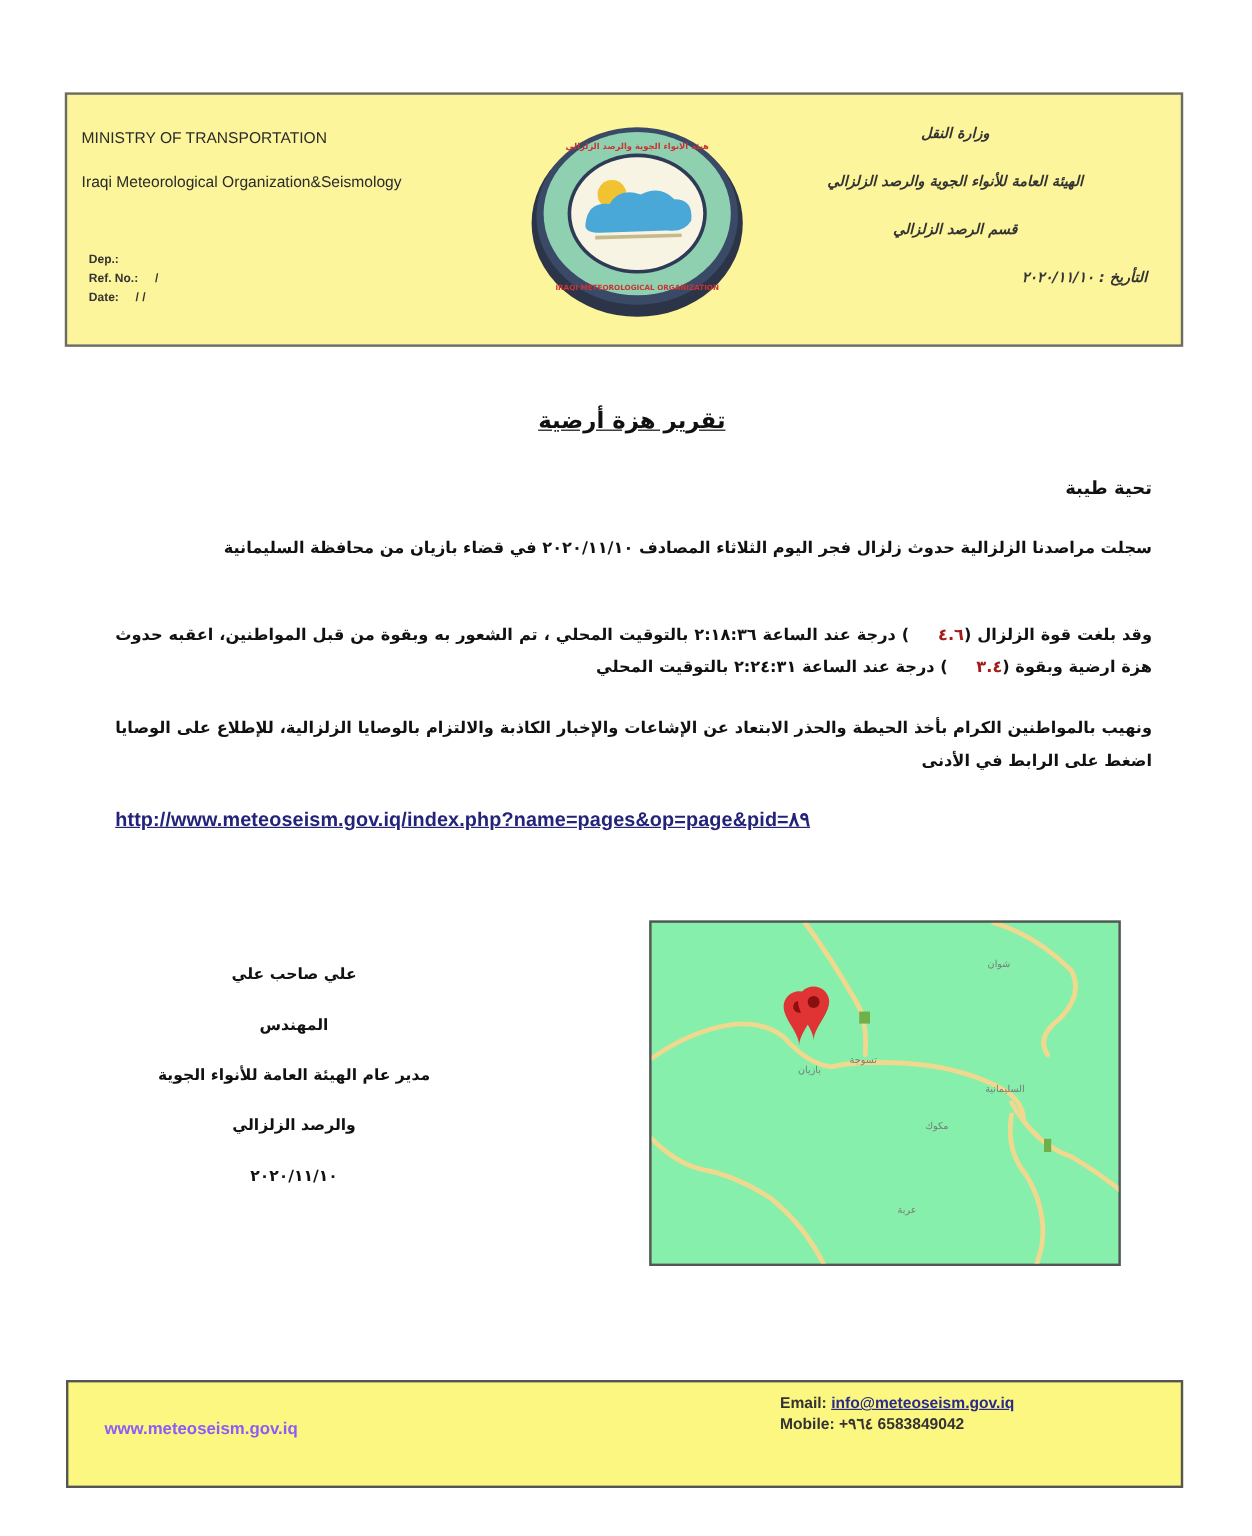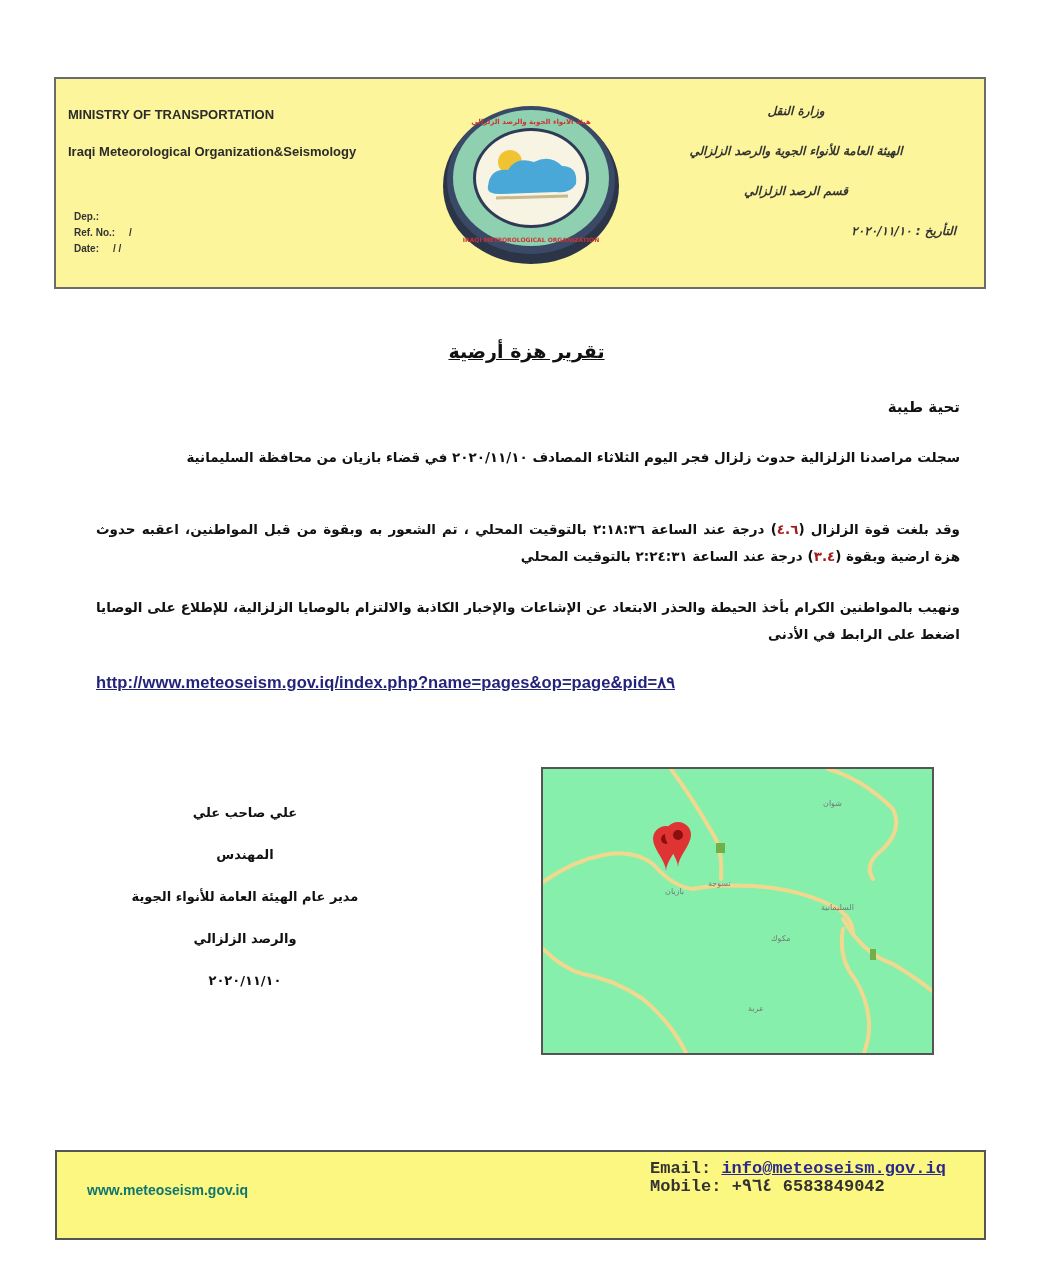--- a/index.html
+++ b/index.html
@@ -5,59 +5,59 @@
     html, body { margin: 0; padding: 0; }
     body {
       width: 1043px; height: 1280px; background: #ffffff; position: relative;
       font-family: "DejaVu Sans", sans-serif; color: #111;
       overflow: hidden;
     }
     .letterhead {
       position: absolute; left: 54px; top: 77px; width: 932px; height: 212px;
       background: #fcf59b; border: 2px solid #6b6b6b; box-sizing: border-box;
     }
-    .lh-en { position: absolute; left: 12px; top: 28px; font-family: "Liberation Sans", sans-serif; font-weight: bold; color: #2b2b2b; }
+    .lh-en { position: absolute; left: 12px; top: 28px; font-family: "Liberation Sans", sans-serif; font-weight: normal; color: #2b2b2b; }
     .lh-en .l1 { font-size: 13px; }
     .lh-en .l2 { font-size: 13px; margin-top: 22px; }
     .lh-meta { position: absolute; left: 18px; top: 130px; font-family: "Liberation Sans", sans-serif; font-weight: bold; font-size: 10px; color: #333; line-height: 16px; }
     .lh-meta span.sep { display: inline-block; margin-left: 14px; }
     .lh-ar { position: absolute; right: 28px; top: 22px; width: 320px; text-align: center; direction: rtl; font-family: "DejaVu Sans", sans-serif; font-weight: bold; font-size: 12px; color: #333; }
     .lh-ar div { height: 40px; line-height: 20px; font-style: italic; }
     .lh-ar .date { text-align: right; padding-right: 0; }
     .logo { position: absolute; left: 382px; top: 15px; width: 186px; height: 172px; }
     .title {
       position: absolute; left: 0; width: 1043px; top: 340px; text-align: center; direction: rtl;
       font-weight: bold; font-size: 19px; text-decoration: underline; color: #111;
     }
     .title span { position: relative; left: 5px; }
     .greeting { position: absolute; right: 83px; top: 398px; direction: rtl; font-weight: bold; font-size: 15px; }
     .para {
       position: absolute; left: 96px; width: 864px; direction: rtl; text-align: justify; text-align-last: right;
       font-weight: bold; font-size: 13.5px; line-height: 27px; color: #111;
     }
     .p1 { top: 444px; } .p2 { top: 516px; } .p3 { top: 594px; }
-    .red { color: #a31a1a; }
+    .red { color: #a31a1a; margin-left: 24px; }
     .link {
       position: absolute; left: 96px; top: 673px; font-family: "Liberation Sans", sans-serif; font-weight: bold;
       font-size: 16.5px; color: #23237a; text-decoration: underline; letter-spacing: 0.1px;
     }
     .signature { position: absolute; left: 120px; top: 800px; width: 250px; text-align: center; direction: rtl; font-weight: bold; font-size: 13px; }
     .signature div { height: 42px; line-height: 26px; }
     .map {
       position: absolute; left: 541px; top: 767px; width: 393px; height: 288px; background: #86efac;
       border: 2px solid #555; box-sizing: border-box; overflow: hidden;
     }
     .map svg { position: absolute; left: 0; top: 0; }
     .maplabel { position: absolute; font-size: 8px; color: #777; direction: rtl; }
     .footer {
       position: absolute; left: 55px; top: 1150px; width: 931px; height: 90px; background: #fcf780;
       border: 2px solid #555; box-sizing: border-box;
     }
-    .f-web { position: absolute; left: 30px; top: 30px; font-family: "Liberation Sans", sans-serif; font-weight: bold; font-size: 14px; color: #0f766e; }
-    .f-contact { position: absolute; left: 593px; top: 8px; font-family: Liberation Mono, monospace; font-weight: bold; font-size: 17px; color: #333; line-height: 18px; }
+    .f-web { position: absolute; left: 30px; top: 30px; font-family: "Liberation Sans", sans-serif; font-weight: bold; font-size: 14px; color: #8b5cf6; }
+    .f-contact { position: absolute; left: 593px; top: 8px; font-family: Liberation Sans, sans-serif; font-weight: bold; font-size: 13px; color: #333; line-height: 18px; }
     .f-contact a { color: #2a2a8a; text-decoration: underline; }
   </style>
 </head>
 <body>
 
 <div class="letterhead">
   <div class="lh-en">
     <div class="l1">MINISTRY OF TRANSPORTATION</div>
     <div class="l2">Iraqi Meteorological Organization&amp;Seismology</div>
   </div>

